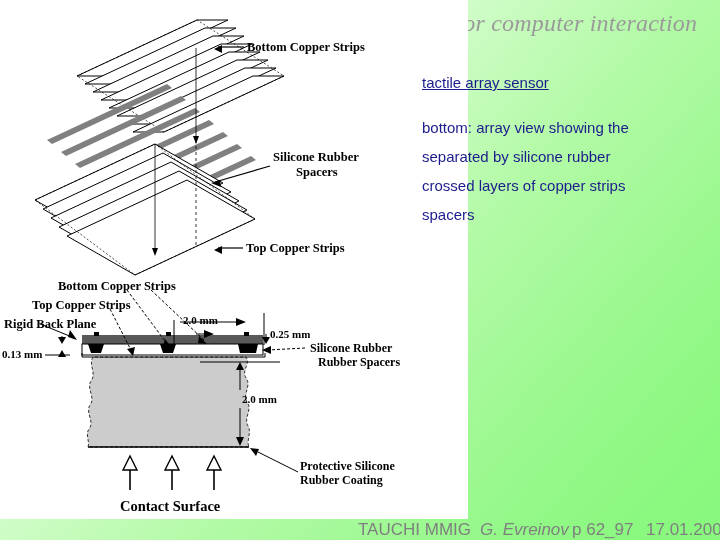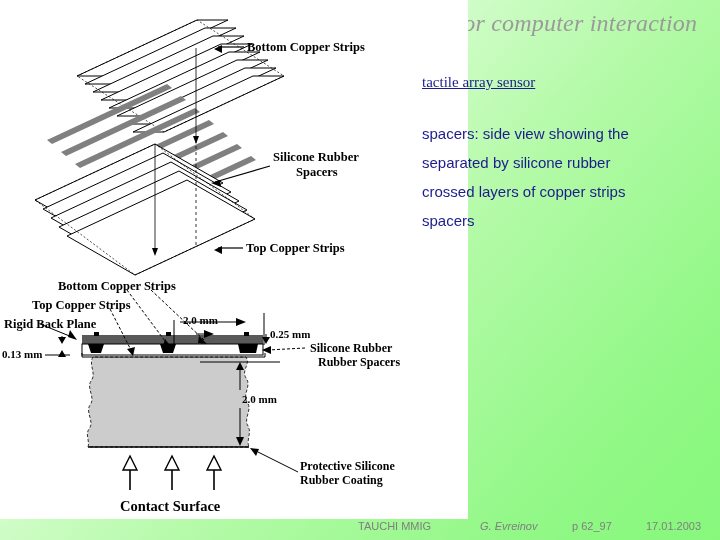--- a/index.html
+++ b/index.html
@@ -61,41 +61,40 @@
     position: absolute;
     left: 422px;
     top: 68px;
     width: 274px;
     color: #1c1c8c;
     font-size: 15px;
     line-height: 29px;
   }
   #textblock .hd {
     text-decoration: underline;
-    margin-bottom: 22px;
-    font-family: Liberation Serif, serif;
+    margin-bottom: 16px;
   }
   #textblock p {
     margin: 0;
     text-align: justify;
     text-justify: inter-word;
   }
   #textblock p.lastline {
     text-align: left;
   }
 
   
   #footer {
     position: absolute;
     left: 0;
     top: 516px;
     width: 652px;
     height: 24px;
     color: #7f7f7f;
-    font-size: 11px;
+    font-size: 17px;
   }
   #footer span {
     position: absolute;
     top: 4px;
     white-space: nowrap;
   }
   #f1 { left: 358px; }
   #f2 { left: 480px; font-style: italic; }
   #f3 { left: 572px; text-align: center; }
   #f4 { left: 646px; }
@@ -280,21 +279,21 @@
         <text x="318" y="366" font-family="Liberation Serif, serif" font-weight="bold" font-size="12" fill="#000">Rubber Spacers</text>
         <text x="300" y="470" font-family="Liberation Serif, serif" font-weight="bold" font-size="12" fill="#000">Protective Silicone</text>
         <text x="300" y="484" font-family="Liberation Serif, serif" font-weight="bold" font-size="12" fill="#000">Rubber Coating</text>
         <text x="120" y="511" font-family="Liberation Serif, serif" font-weight="bold" font-size="14.5" fill="#000">Contact Surface</text>
       </g>
     </svg>
   </div>
 
   <div id="textblock">
     <p class="hd lastline">tactile array sensor</p>
-    <p>spacers:  side  view  showing  the</p>
+    <p>bottom:  array  view  showing  the</p>
     <p>separated   by   silicone   rubber</p>
     <p>crossed  layers  of  copper  strips</p>
     <p class="lastline">spacers</p>
   </div>
 
   <div id="footer">
     <span id="f1">TAUCHI MMIG</span>
     <span id="f2">G. Evreinov</span>
     <span id="f3">p 62_97</span>
     <span id="f4">17.01.2003</span>

